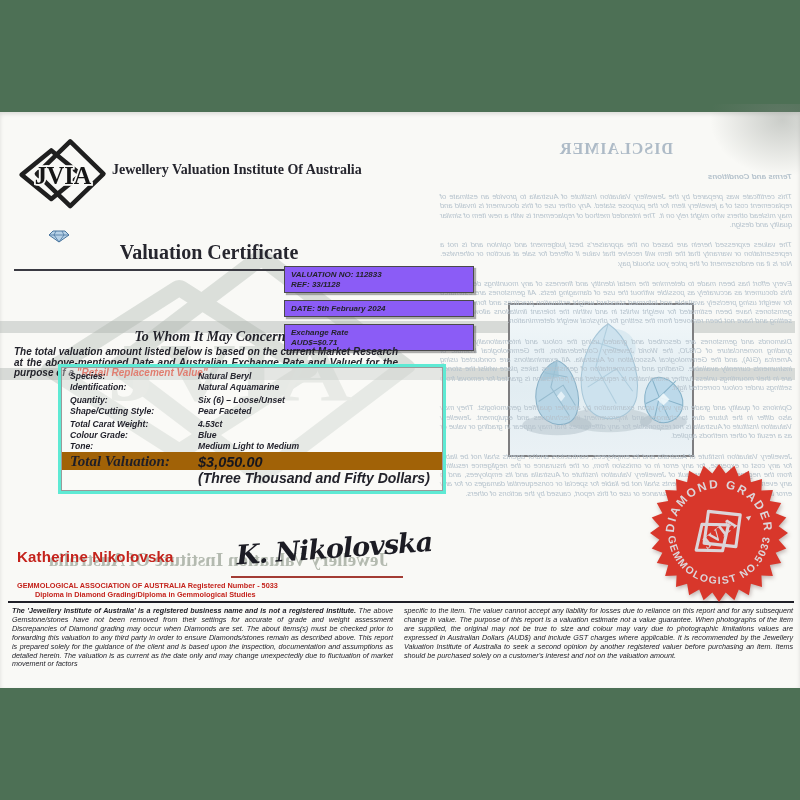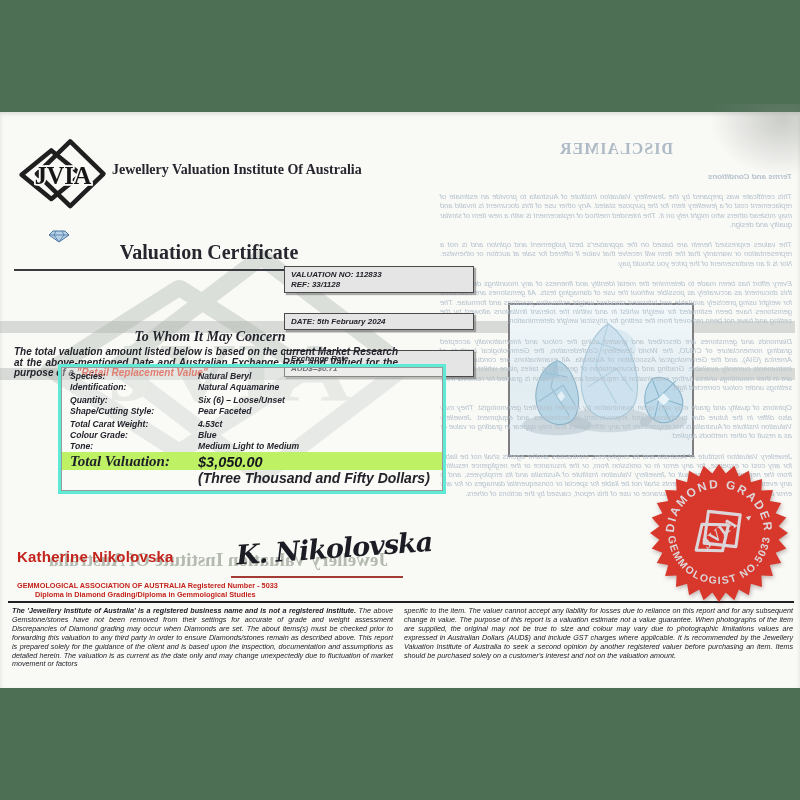--- a/index.html
+++ b/index.html
@@ -26,38 +26,38 @@
   
   .logo{position:absolute;left:18px;top:134px;width:90px;height:94px;z-index:5;}
   .logo-gem{position:absolute;left:48px;top:229px;width:22px;height:14px;z-index:5;}
   .org-title{position:absolute;left:112px;top:162px;width:290px;z-index:5;
         font-family:"Liberation Serif",serif;font-weight:bold;font-size:14px;color:#26262e;}
   .title-wrap{position:absolute;left:14px;top:221px;width:390px;text-align:center;z-index:5;
         border-bottom:2.5px solid #3a3a42;padding-bottom:5px;margin-top:20px;}
   .doc-title{font-family:"Liberation Serif",serif;font-weight:bold;font-size:20px;color:#26262e;}
   
   .meta{position:absolute;left:284px;top:266px;width:190px;z-index:5;}
-  .mbox{border:1.5px solid #4a4a4a;background:#e5e5e5;box-shadow:2px 2px 1px rgba(110,110,110,.55);
-        padding:3px 6px 2px;margin-bottom:20px;font-style:italic;font-weight:bold;font-size:8px;
+  .mbox{border:1.5px solid #4a4a4a;background:#8b5cf6;box-shadow:2px 2px 1px rgba(110,110,110,.55);
+        padding:3px 6px 2px;margin-bottom:7px;font-style:italic;font-weight:bold;font-size:8px;
         line-height:10px;color:#23232b;}
   
   .salutation{position:absolute;left:40px;top:329px;width:340px;text-align:center;z-index:5;
         font-family:"Liberation Serif",serif;font-style:italic;font-weight:bold;font-size:14px;color:#23232b;}
   .intro{position:absolute;left:14px;top:347px;width:384px;z-index:5;font-style:italic;font-weight:bold;
         font-size:10px;line-height:10.6px;text-align:justify;color:#23232b;}
   .red{color:#d23b28;}
   
   .detail-table{position:absolute;left:14px;top:364px;width:382px;z-index:5;border:3px solid #5eead4;
         background:rgba(252,252,250,.35);margin-left:44px;}
   .detail-inner{border:1px solid #9a9a9a;padding:3px 8px 4px;}
   .drow{display:flex;font-style:italic;font-size:8.6px;line-height:10.6px;color:#1e1e28;}
   .drow .lbl{width:128px;font-weight:bold;}
   .drow .val{flex:1;font-weight:bold;color:#262630;}
   .gap{height:3px;}
-  .total-row{display:flex;align-items:center;background:#bef264;margin:1px -8px 0;padding:1px 8px 0;}
+  .total-row{display:flex;align-items:center;background:#a16207;margin:1px -8px 0;padding:1px 8px 0;}
   .total-row .lbl{width:128px;font-family:"Liberation Serif",serif;font-style:italic;font-weight:bold;
         font-size:15px;color:#1e1e28;}
   .total-row .val{flex:1;font-style:italic;font-weight:bold;font-size:14.5px;color:#16161e;}
   .total-words{display:flex;font-style:italic;font-weight:bold;font-size:14px;color:#23232b;}
   .total-words .sp{width:128px;}
   
   .photo{position:absolute;left:508px;top:303px;width:182px;height:150px;z-index:3;
         border:2px solid #7e7e80;background:linear-gradient(180deg,#f3f8fa,#e0ebf1 55%,#e9f1f5);}
   .photo svg{display:block;width:100%;height:100%;}
   

